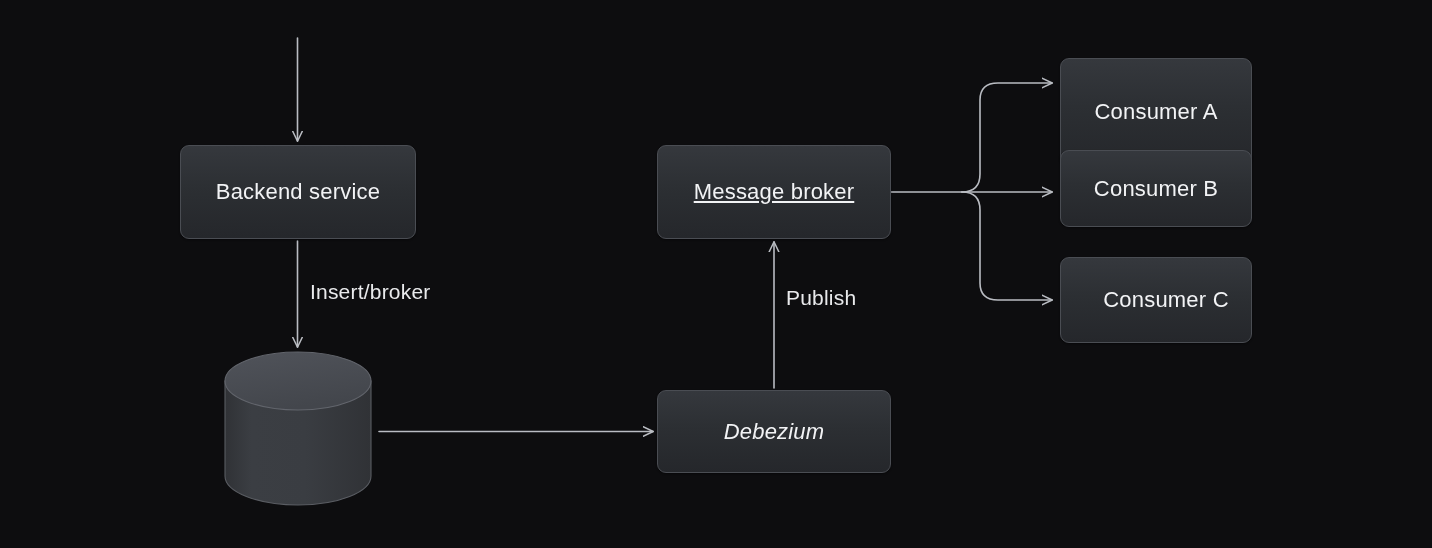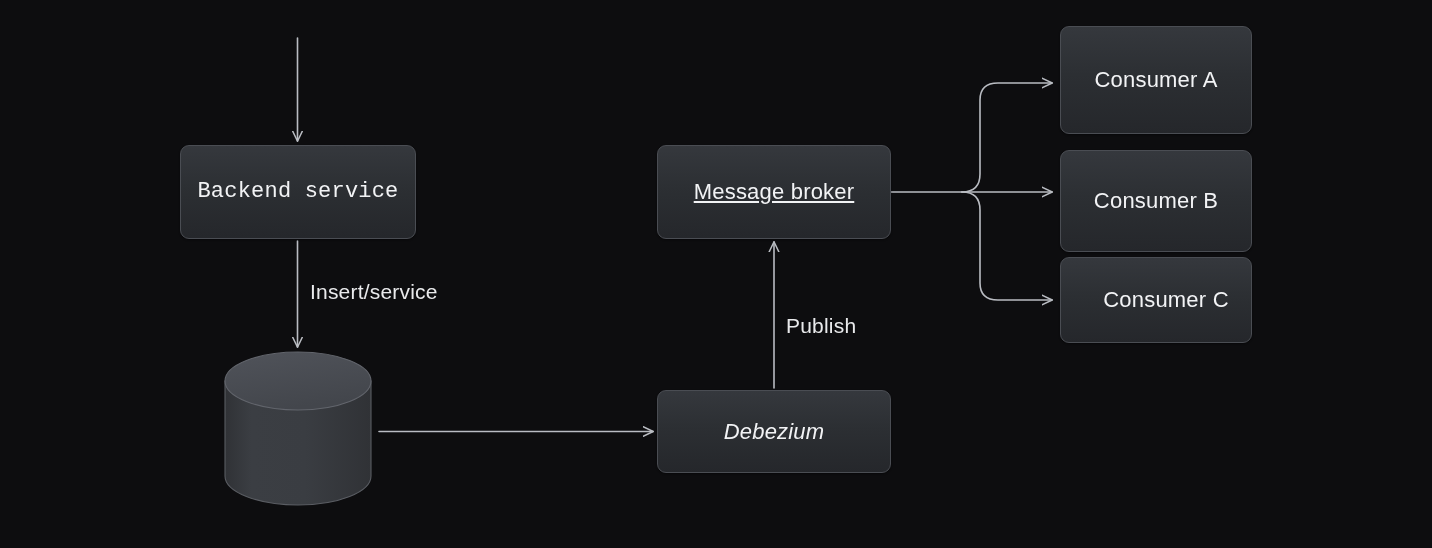--- a/index.html
+++ b/index.html
@@ -92,42 +92,42 @@
 
       <path d="M 962 192 Q 980 192 980 210 L 980 283 Q 980 300 998 300 L 1052 300" marker-end="url(#arrow)"></path>
     </g>
 
     <g>
       <path d="M 225 381 L 225 476 A 73 29 0 0 0 371 476 L 371 381 Z" fill="url(#cyl-side)" stroke="#5a5d63" stroke-width="1.1"></path>
       <ellipse cx="298" cy="381" rx="73" ry="29" fill="url(#cyl-top)" stroke="#62656c" stroke-width="1.1"></ellipse>
     </g>
   </svg>
 
-  <div class="node" style="left:180px; top:145px; width:236px; height:94px;font-family:Liberation Mono, monospace;">
+  <div class="node" style="left:180px; top:145px; width:236px; height:94px;">
     <span class="node-label">Backend service</span>
   </div>
 
   <div class="node" style="left:657px; top:145px; width:234px; height:94px;text-decoration:underline;">
     <span class="node-label">Message broker</span>
   </div>
 
   <div class="node" style="left:657px; top:390px; width:234px; height:83px;font-style:italic;">
     <span class="node-label">Debezium</span>
   </div>
 
-  <div class="node" style="left:1060px; top:26px; width:192px; height:108px;">
+  <div class="node" style="left:1060px; top:58px; width:192px; height:108px;">
     <span class="node-label">Consumer A</span>
   </div>
 
-  <div class="node" style="left:1060px; top:150px; width:192px; height:102px;">
+  <div class="node" style="left:1060px; top:150px; width:192px; height:77px;">
     <span class="node-label">Consumer B</span>
   </div>
 
   <div class="node" style="left:1060px; top:257px; width:192px; height:86px;padding-left:20px;">
     <span class="node-label">Consumer C</span>
   </div>
 
-  <div class="edge-label" style="left:310px; top:281px;">Insert/service</div>
+  <div class="edge-label" style="left:310px; top:281px;">Insert/broker</div>
 
 
-  <div class="edge-label" style="left:786px; top:315px;">Publish</div>
+  <div class="edge-label" style="left:786px; top:287px;">Publish</div>
 
 </div>
 
 </body></html>

